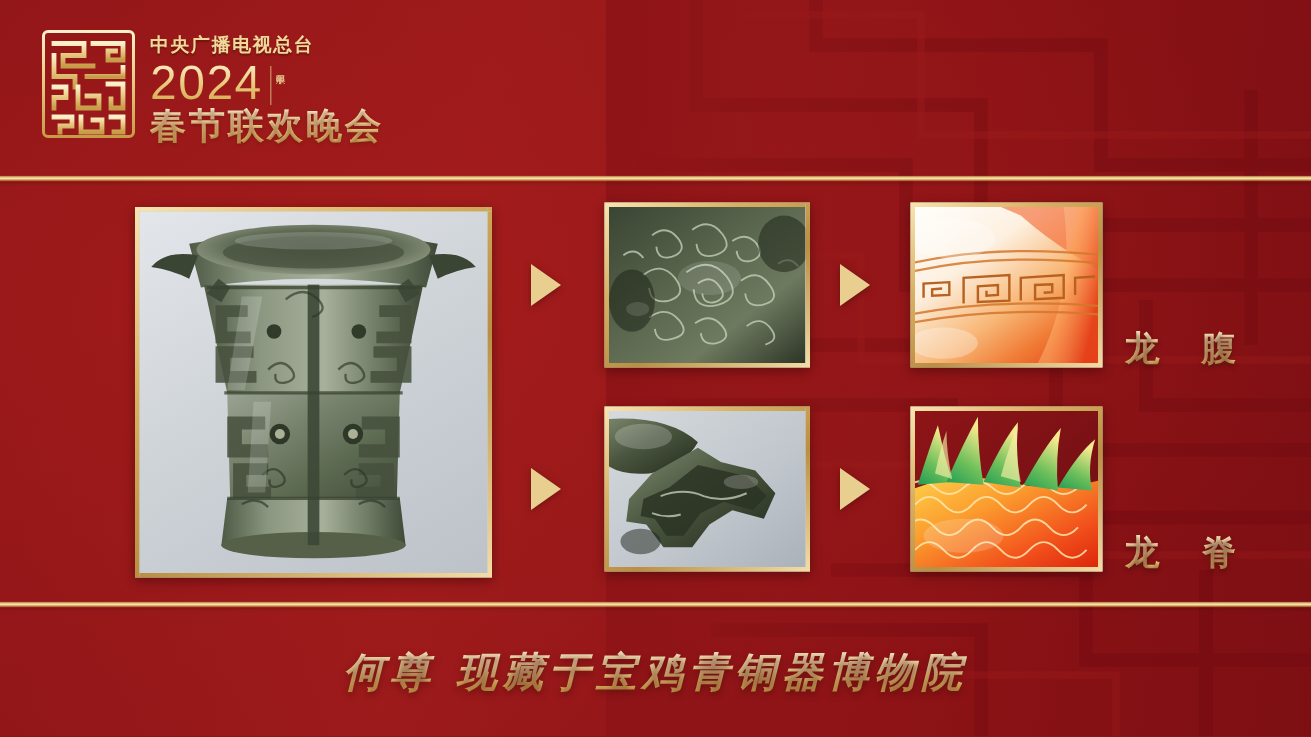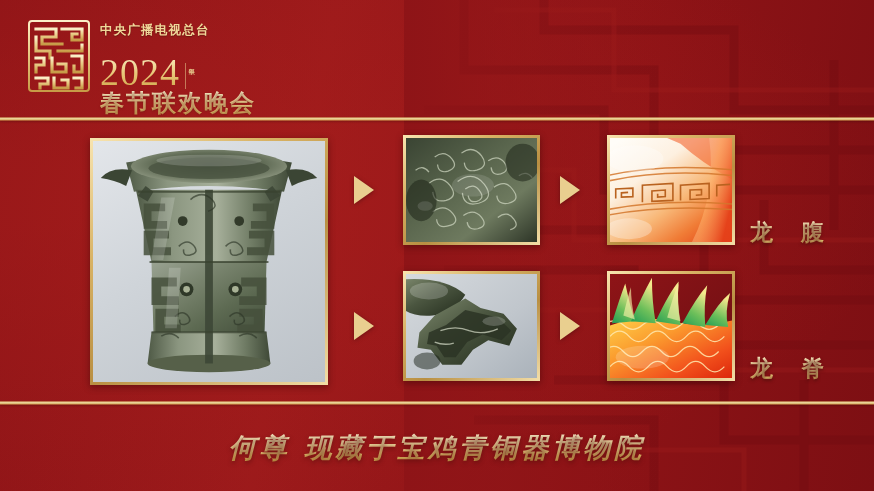--- a/index.html
+++ b/index.html
@@ -83,33 +83,33 @@
     position: absolute;
     left: 100px; top: 24px;
     width: 250px;
   }
   .brand-line {
     font-size: 12.5px;
     letter-spacing: 1.2px;
     color: #f0d89a;
     font-weight: 600;
     line-height: 1;
-    margin-bottom: 18px;
+    margin-bottom: 4px;
     text-shadow: 0 1px 1px rgba(80,20,10,0.6);
   }
   .year-row {
     display: flex;
     align-items: flex-end;
     gap: 5px;
     line-height: 1;
     margin-bottom: 2px;
   }
   .year {
-    font-family: Liberation Serif, serif;
-    font-size: 38px;
+    font-family: Liberation Sans, sans-serif;
+    font-size: 32px;
     font-weight: 400;
     letter-spacing: 1px;
     color: #f3dca6;
     line-height: 0.92;
     background: linear-gradient(180deg,#fbeec4 0%, #e8c778 55%, #d2a94f 100%);
     -webkit-background-clip: text;
     background-clip: text;
     -webkit-text-fill-color: transparent;
   }
   .year-sub {

